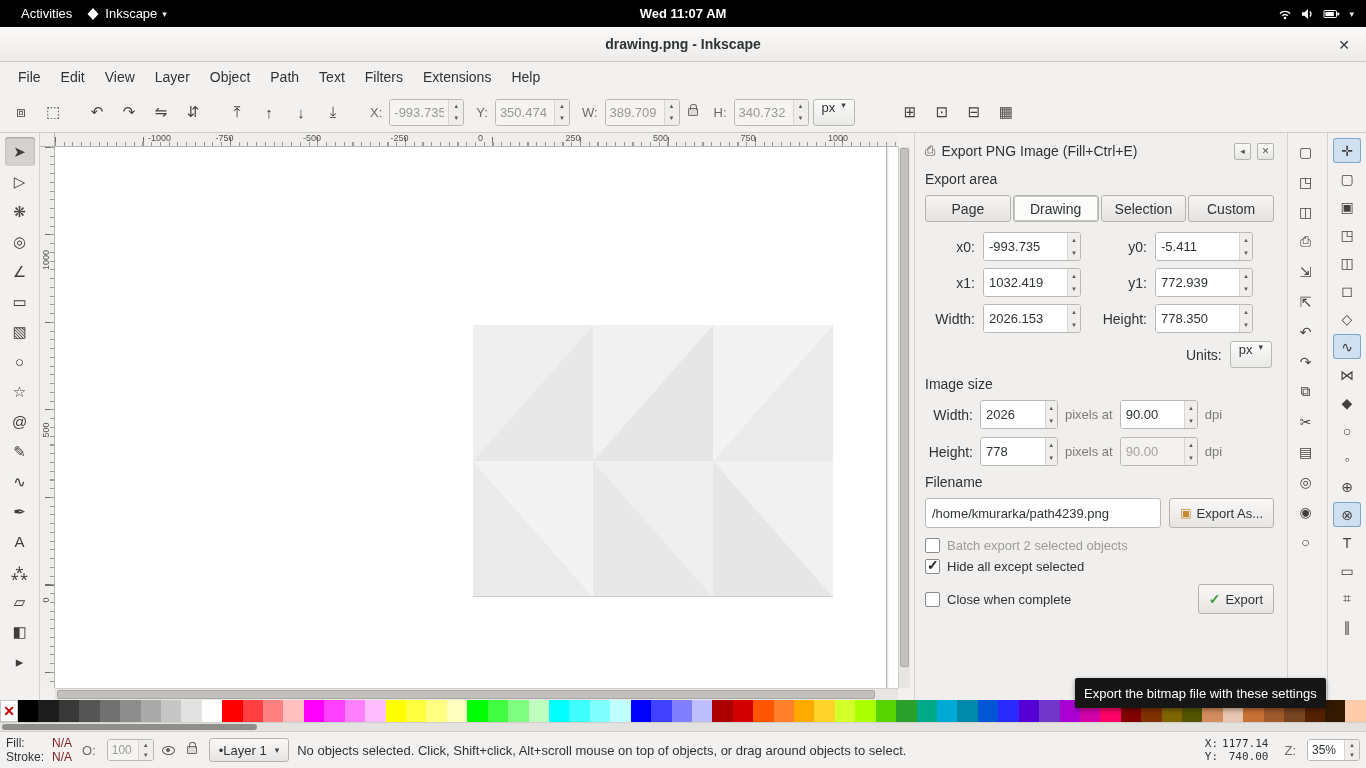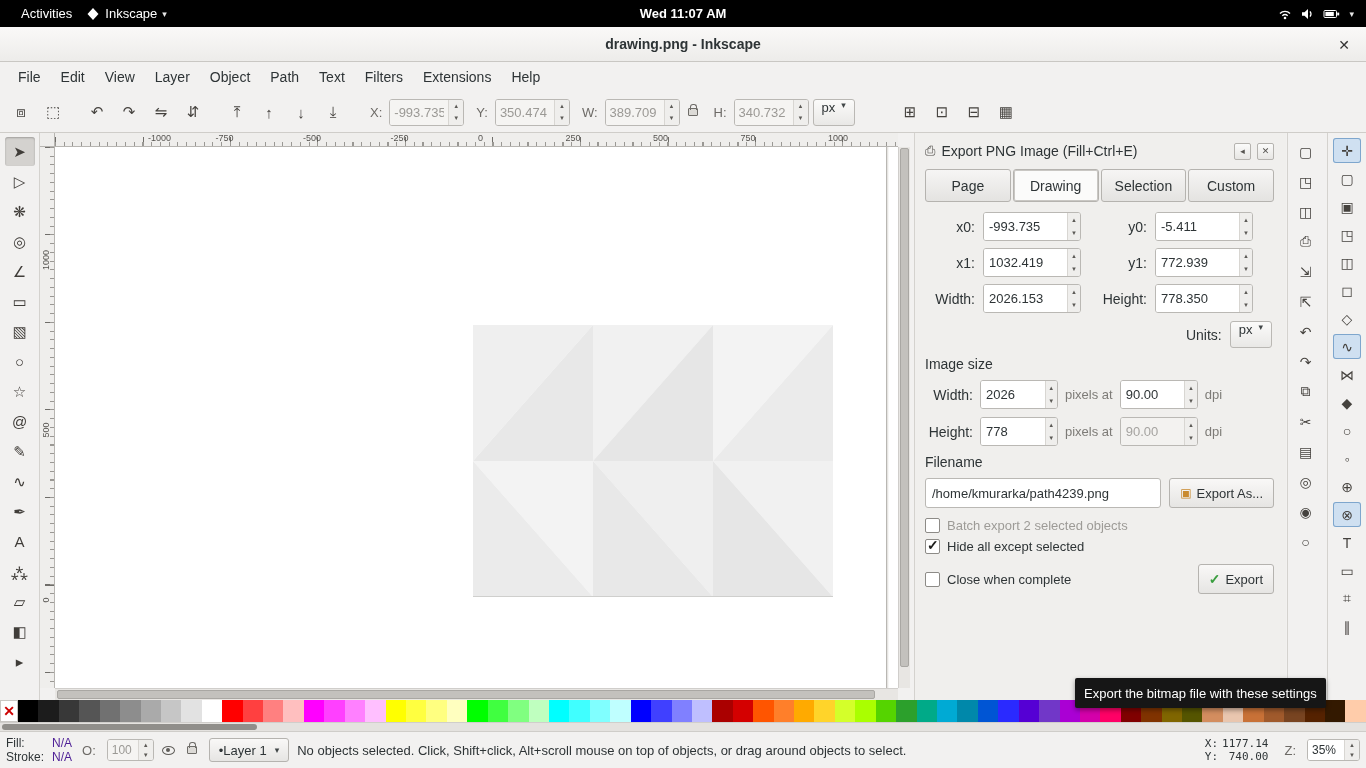--- a/index.html
+++ b/index.html
@@ -62,21 +62,21 @@
   .hscroll .thumb{position:absolute;left:2px;top:1px;bottom:1px;width:97%;background:#c3c1bd;border:1px solid #a9a7a3;border-radius:2px}
 
   
   .export-dock{position:absolute;top:133px;left:914px;width:372px;bottom:68px;background:#f0efed;border-left:1px solid #d4d2ce;padding:6px 12px 0 10px;overflow:hidden}
   .dock-header{display:flex;align-items:center;gap:6px;height:24px;margin-bottom:6px}
   .dock-header .htitle{font-size:14px;flex:1;white-space:nowrap}
   .hicon{font-size:13px;color:#4a4844}
   .hbtn{width:17px;height:17px;border:1px solid #b5b3af;border-radius:2px;background:linear-gradient(#fbfbfa,#e7e6e4);display:flex;align-items:center;justify-content:center;font-size:9px;color:#55534f}
   .section-title{font-size:14px;color:#2e3436;margin:8px 0 8px 0}
   .area-btns{display:flex;gap:2px;margin-bottom:10px}
-  .area-btn{flex:1;height:33px;display:flex;align-items:center;justify-content:center;border:1px solid #b5b3af;border-radius:3px;background:linear-gradient(#f6f5f4,#e4e3e1);font-size:14px}
+  .area-btn{flex:1;height:27px;display:flex;align-items:center;justify-content:center;border:1px solid #b5b3af;border-radius:3px;background:linear-gradient(#f6f5f4,#e4e3e1);font-size:14px}
   .area-btn.active{background:#fbfbfa;box-shadow:inset 0 0 0 1px #c9c7c3}
   .grid4{display:grid;grid-template-columns:50px 98px 58px 98px;align-items:center;column-gap:8px;row-gap:7px;margin-bottom:8px}
   .rlabel{text-align:right;font-size:14px;color:#2e3436}
   .spin{display:inline-flex;align-items:stretch;border:1px solid #bab8b4;border-radius:3px;background:#fff;height:29px;overflow:hidden}
   .spin input{border:none;outline:none;width:100%;padding:0 5px;font:13px "Liberation Sans",sans-serif;color:#2e3436;background:#fff;min-width:0}
   .spin.disabled input{color:#a5a3a0;background:#f3f2f0}
   .units-row{display:flex;justify-content:flex-end;align-items:center;gap:8px;margin:4px 2px 2px 0}
   .size-row{display:flex;align-items:center;gap:7px;margin-bottom:8px}
   .size-row .rlabel{width:48px}
   .size-row .spin{width:78px}
@@ -108,21 +108,21 @@
   .palette-row{position:absolute;left:0;right:0;top:700px;height:22px;display:flex;background:#f2f1f0}
   .no-color{width:18px;height:22px;display:flex;align-items:center;justify-content:center;color:#cc0000;font-weight:bold;font-size:14px;background:#fff;border:1px solid #c9c7c3;flex:none}
   .swatches{display:flex;flex:1}
   .swatch{flex:1;height:22px}
   .palette-scroll{position:absolute;left:0;right:0;top:722px;height:9px;background:#e4e2df;border-top:1px solid #d0cecb}
   .palette-scroll .thumb{position:absolute;left:2px;top:1px;height:6px;width:255px;background:#908e8a;border-radius:3px}
 
   
   .statusbar{position:absolute;left:0;right:0;top:731px;height:37px;background:#f2f1f0;border-top:1px solid #cfcdc9;display:flex;align-items:center;padding:0 6px;gap:8px}
   .fs-block{display:grid;grid-template-columns:auto auto;column-gap:8px;row-gap:1px;font-size:12px;line-height:13px}
-  .fs-val{color:#4c1d95}
+  .fs-val{color:#7f1d1d}
   .mini-spin{height:22px}
   .mini-spin input{width:30px;font-size:12px}
   .eye-ico{width:13px;height:9px;border:1px solid #5f5d59;border-radius:50%;position:relative}
   .eye-ico:before{content:"";position:absolute;left:3.5px;top:1.5px;width:4px;height:4px;background:#5f5d59;border-radius:50%}
   .layer-btn{display:inline-flex;align-items:center;gap:8px;height:24px;border:1px solid #b5b3af;border-radius:3px;background:linear-gradient(#f9f8f7,#e6e5e3);padding:0 9px;font-size:13px}
   .status-msg{flex:1;font-size:13px;color:#2e3436;white-space:nowrap;overflow:hidden}
   .coords{display:grid;grid-template-columns:auto auto;column-gap:4px;font-family:"DejaVu Sans Mono",monospace;font-size:11px;line-height:13px;text-align:right}
   .zoom-spin input{width:36px;font-size:12px}
 </style>
 </head>
@@ -306,20 +306,21 @@
       </div>
   </div>
 
   <div class="export-dock">
     <div class="dock-header">
       <span class="hicon">⎙</span>
       <span class="htitle">Export PNG Image (Fill+Ctrl+E)</span>
       <span class="hbtn">◂</span>
       <span class="hbtn">✕</span>
     </div>
+    <div class="section-title">Export area</div>
     <div class="area-btns" id="area-buttons">
         <div class="area-btn">Page</div>
         <div class="area-btn active">Drawing</div>
         <div class="area-btn">Selection</div>
         <div class="area-btn">Custom</div>
       </div>
 
     <div class="grid4">
       <span class="rlabel">x0:</span>
       <span class="spin">

